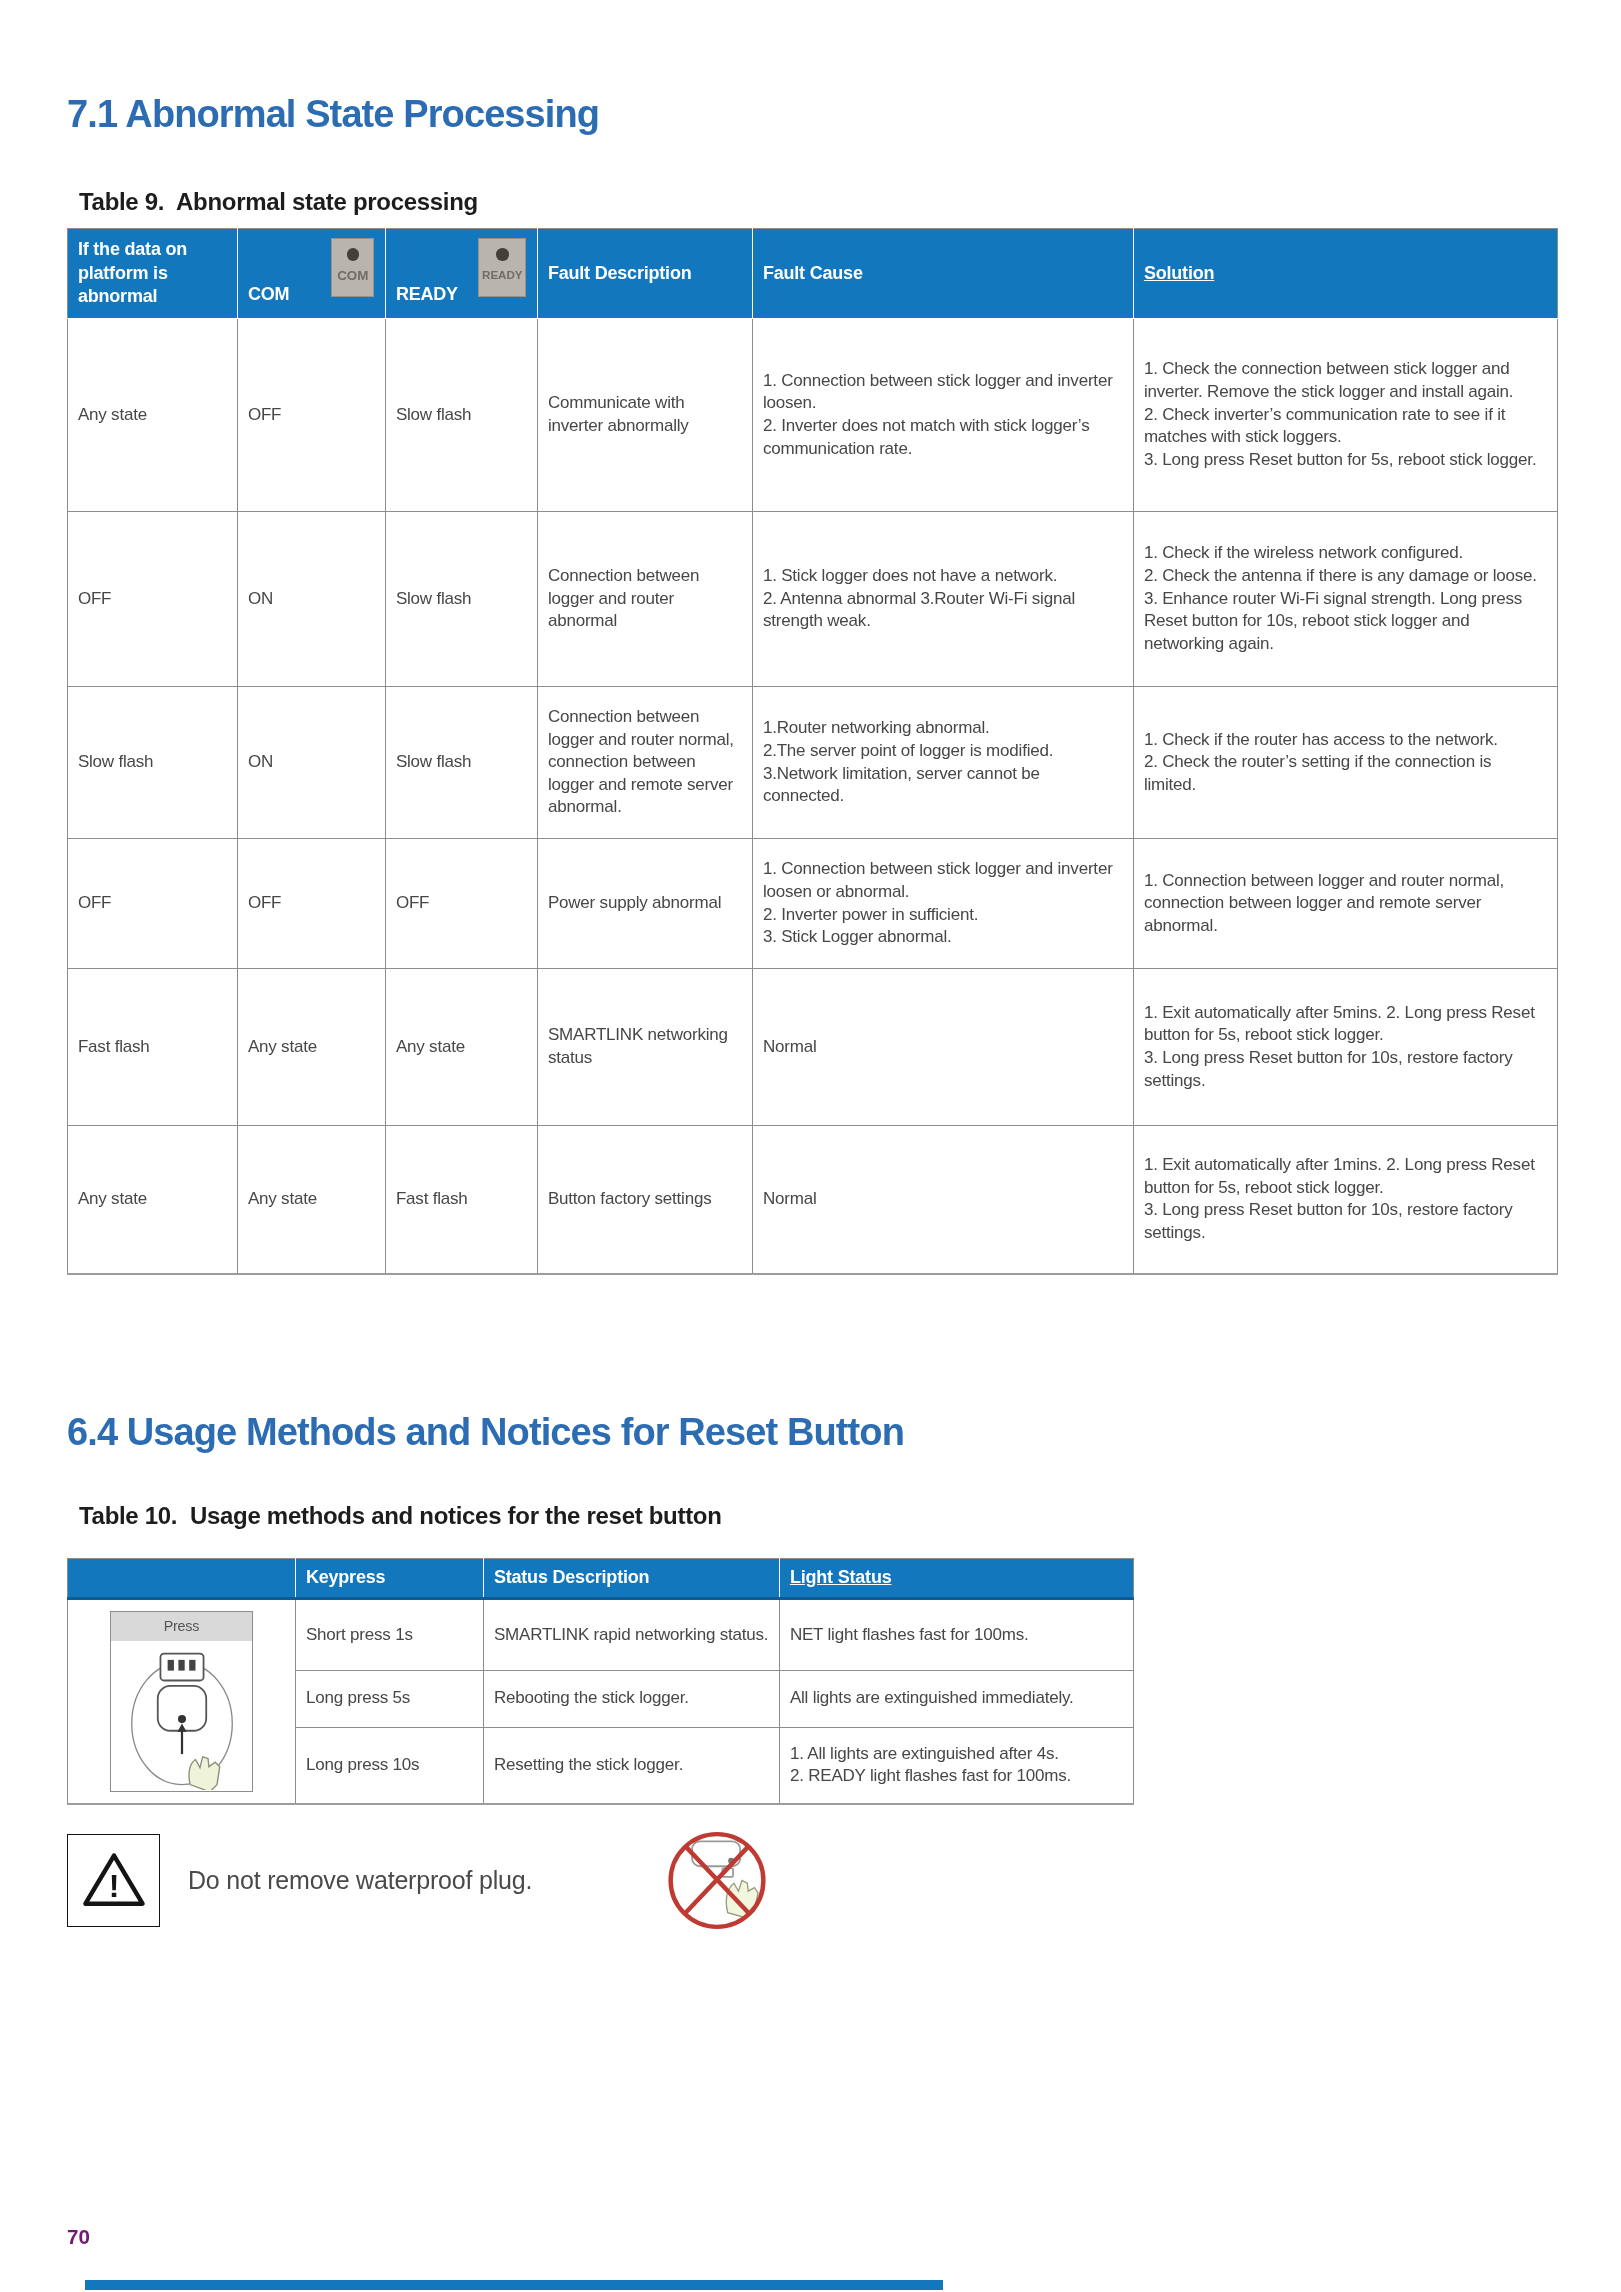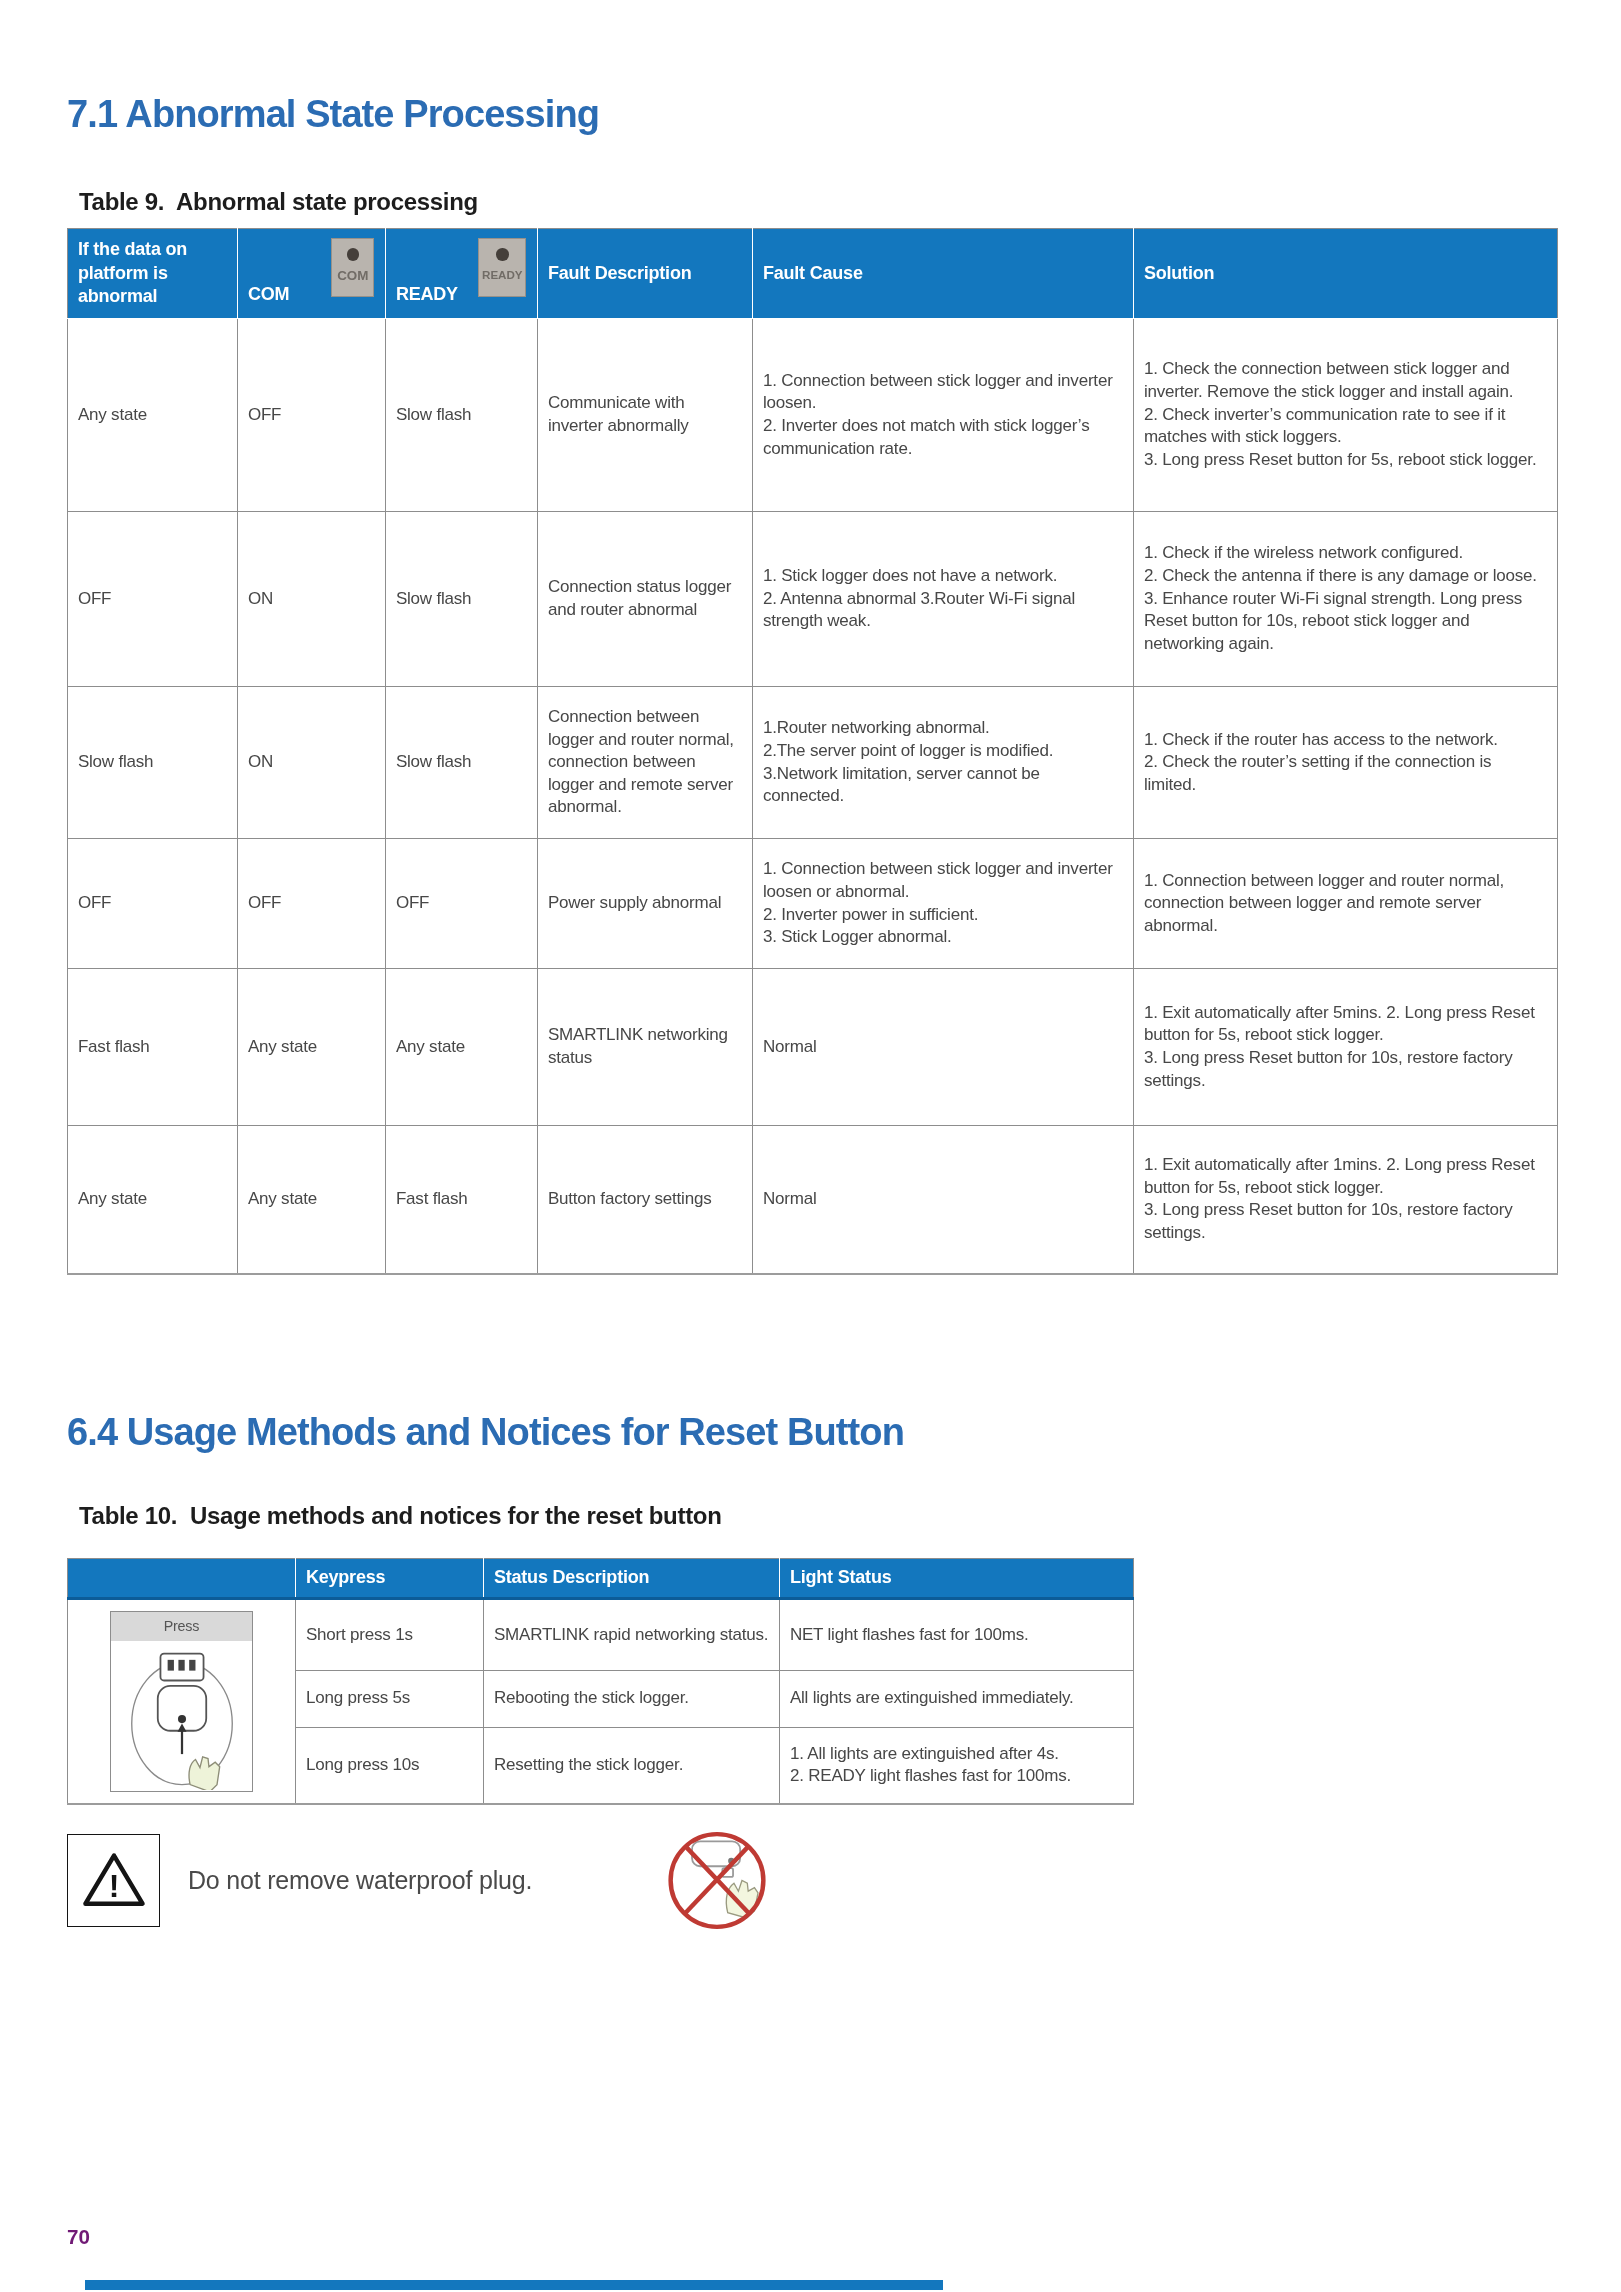--- a/index.html
+++ b/index.html
@@ -31,21 +31,21 @@
     padding:7.2px 9.9px;
     font-size:17px;letter-spacing:-0.2px;color:#474747;
     vertical-align:middle;text-align:left;font-weight:normal;
     line-height:1.33;overflow:hidden;
   }
   thead th{
     background:#1377be;color:#ffffff;font-weight:bold;font-size:18px;
     border:0.9px solid #ffffff;border-top:0.9px solid #8d8d8d;
   }
   #table9 thead th:first-child, #table10 thead th:first-child{border-left:0.9px solid #8d8d8d;}
-  #table9 thead th:last-child, #table10 thead th:last-child{border-right:0.9px solid #8d8d8d;}
+  #table9 thead th:last-child, #table10 thead th:last-child{border-right:0.9px solid #8d8d8d;text-decoration:underline;}
   #table10 thead th{border-bottom:3.6px solid #0c5c98;}
   .ml{white-space:pre-line;}
 
   
   th.led-th{position:relative;}
   .led-label{position:absolute;left:9.9px;bottom:10.7px;font-weight:bold;}
   .led-badge{
     position:absolute;right:10.7px;top:9px;height:59px;
     background:#b9b4ae;border:0.9px solid #979189;
     display:flex;flex-direction:column;align-items:center;box-sizing:border-box;
@@ -137,21 +137,21 @@
         <td class="ml">1. Connection between stick logger and inverter loosen.
 2. Inverter does not match with stick logger’s communication rate.</td>
         <td class="ml">1. Check the connection between stick logger and inverter. Remove the stick logger and install again.
 2. Check inverter’s communication rate to see if it matches with stick loggers.
 3. Long press Reset button for 5s, reboot stick logger.</td>
       </tr>
       <tr style="height:175px">
         <td>OFF</td>
         <td>ON</td>
         <td>Slow flash</td>
-        <td>Connection status logger and router abnormal</td>
+        <td>Connection between logger and router abnormal</td>
         <td class="ml">1. Stick logger does not have a network.
 2. Antenna abnormal 3.Router Wi-Fi signal strength weak.</td>
         <td class="ml">1. Check if the wireless network configured.
 2. Check the antenna if there is any damage or loose.
 3. Enhance router Wi-Fi signal strength. Long press Reset button for 10s, reboot stick logger and networking again.</td>
       </tr>
       <tr style="height:152px">
         <td>Slow flash</td>
         <td>ON</td>
         <td>Slow flash</td>

